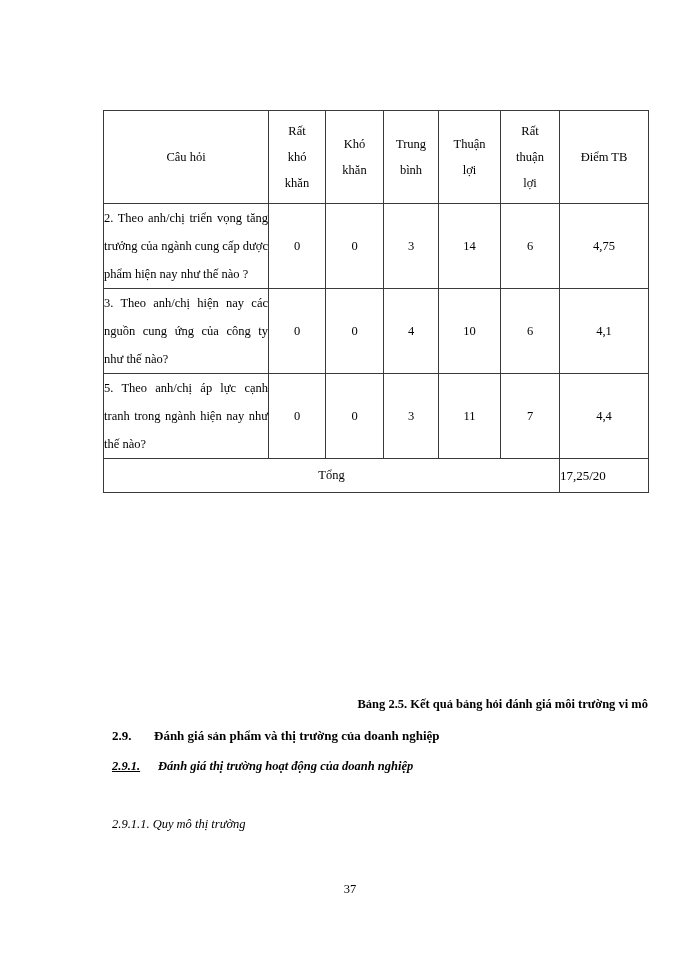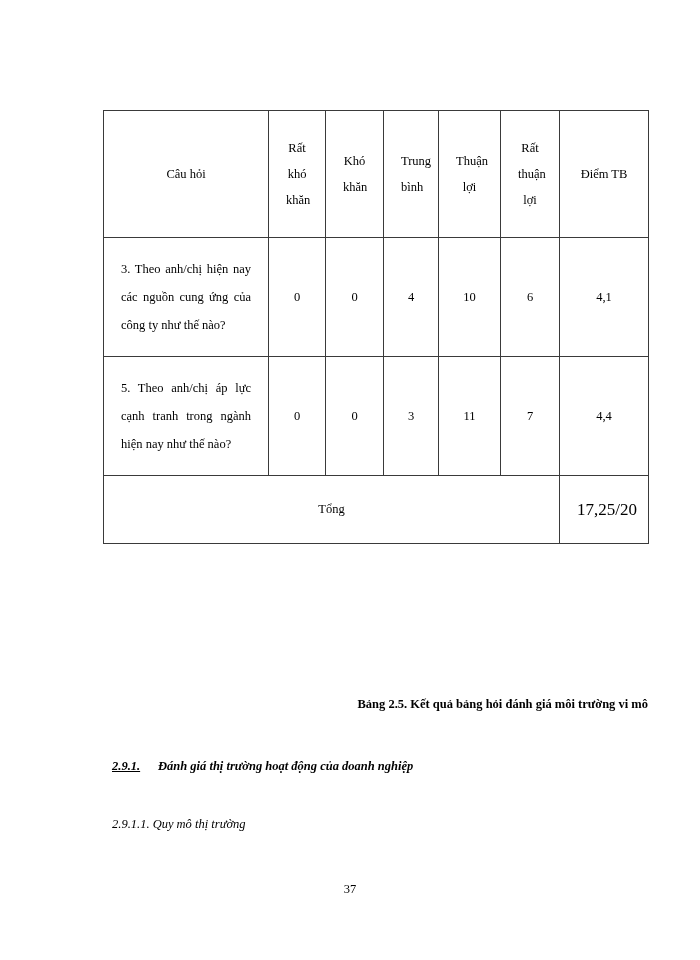--- a/index.html
+++ b/index.html
@@ -29,21 +29,21 @@
     top: 110px;
     width: 545px;
   }
   table.survey {
     border-collapse: collapse;
     width: 545px;
     table-layout: fixed;
   }
   table.survey td, table.survey th {
     border: 1px solid #3a3a3a;
-    padding: 17px;
+    padding: 0;
     vertical-align: middle;
     font-weight: normal;
   }
 
   
   col.c-q    { width: 165px; }
   col.c-rkk  { width: 57px; }
   col.c-kk   { width: 58px; }
   col.c-tb   { width: 55px; }
   col.c-tl   { width: 62px; }
@@ -73,22 +73,22 @@
     text-align: center;
     font-size: 12.5px;
   }
   .total-cell {
     text-align: center;
     font-size: 12.5px;
     font-weight: bold;
     height: 33px;
   }
   .total-val {
-    text-align: right;
-    font-size: 17px;
+    text-align: left;
+    font-size: 13px;
     font-weight: bold;
   }
 
   
   .caption {
     position: absolute;
     left: 103px;
     top: 697px;
     width: 545px;
     text-align: right;
@@ -185,20 +185,29 @@
             <span class="hl">thuận</span>
             <span class="hl">lợi</span>
           </td>
           <td>
             <span class="hl">Điểm TB</span>
           </td>
         </tr>
       </thead>
       <tbody>
         <tr>
+          <td class="q-cell">2. Theo anh/chị triển vọng tăng trưởng của ngành cung cấp dược phẩm hiện nay như thế nào ?</td>
+          <td class="num-cell">0</td>
+          <td class="num-cell">0</td>
+          <td class="num-cell">3</td>
+          <td class="num-cell">14</td>
+          <td class="num-cell">6</td>
+          <td class="num-cell">4,75</td>
+        </tr>
+        <tr>
           <td class="q-cell">3. Theo anh/chị hiện nay các nguồn cung ứng của công ty như thế nào?</td>
           <td class="num-cell">0</td>
           <td class="num-cell">0</td>
           <td class="num-cell">4</td>
           <td class="num-cell">10</td>
           <td class="num-cell">6</td>
           <td class="num-cell">4,1</td>
         </tr>
         <tr>
           <td class="q-cell">5. Theo anh/chị áp lực cạnh tranh trong ngành hiện nay như thế nào?</td>
@@ -212,20 +221,23 @@
         <tr>
           <td class="total-cell" colspan="6">Tổng</td>
           <td class="total-val">17,25/20</td>
         </tr>
       </tbody>
     </table>
   </div>
 
   <div class="caption">Bảng 2.5. Kết quả bảng hỏi đánh giá môi trường vi mô</div>
 
+  <div class="heading-2">
+    <span class="num">2.9.</span><span>Đánh giá sản phẩm và thị trường của doanh nghiệp</span>
+  </div>
 
   <div class="heading-3">
     <span class="num">2.9.1.</span><span>Đánh giá thị trường hoạt động của doanh nghiệp</span>
   </div>
 
   <div class="heading-4">2.9.1.1. Quy mô thị trường</div>
 
 
   <div class="page-number">37</div>
 

